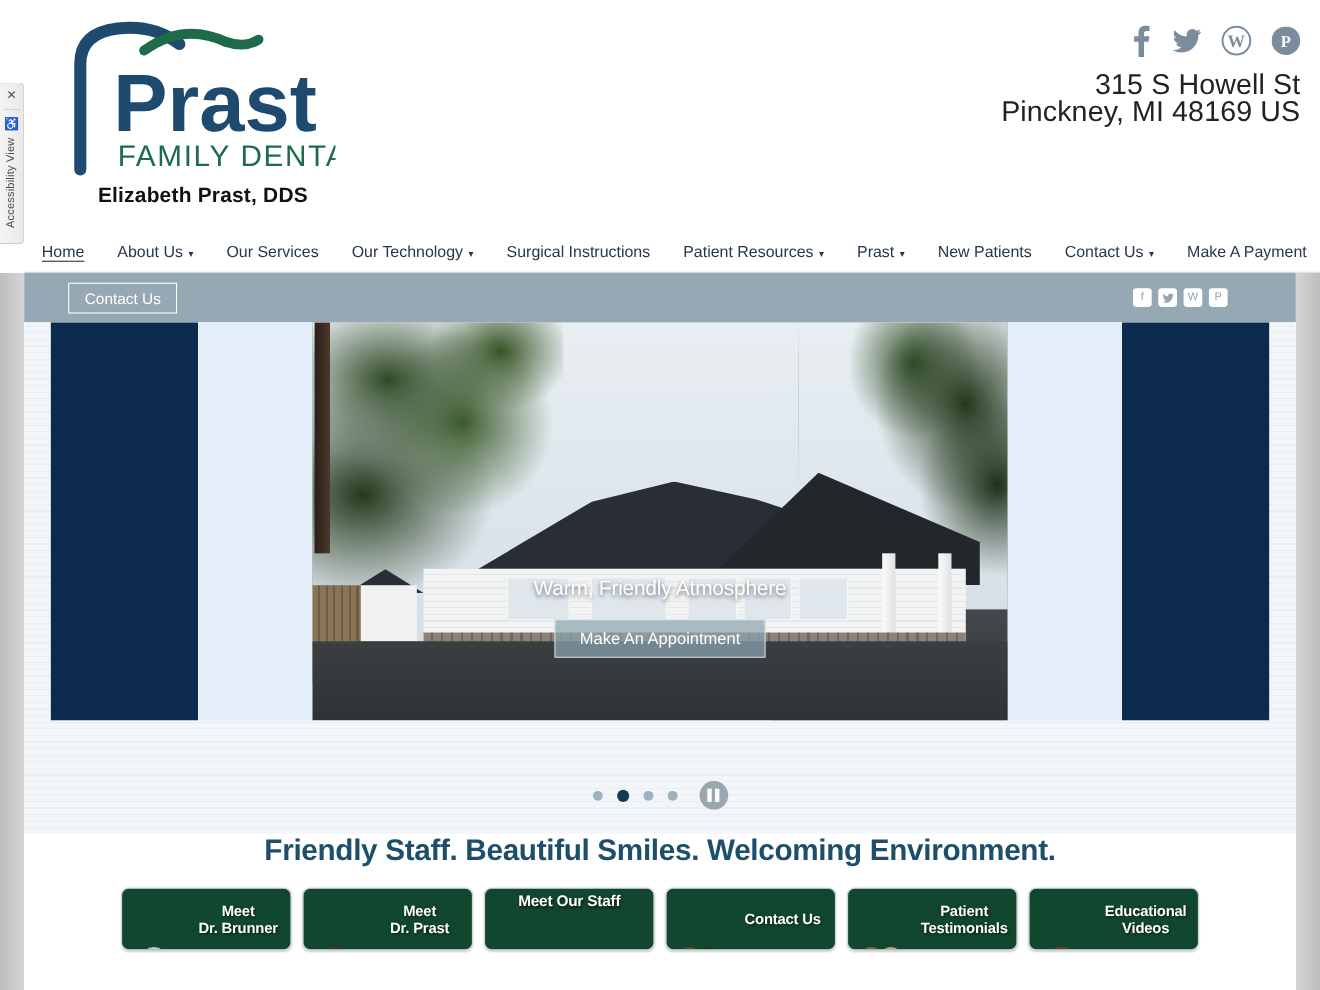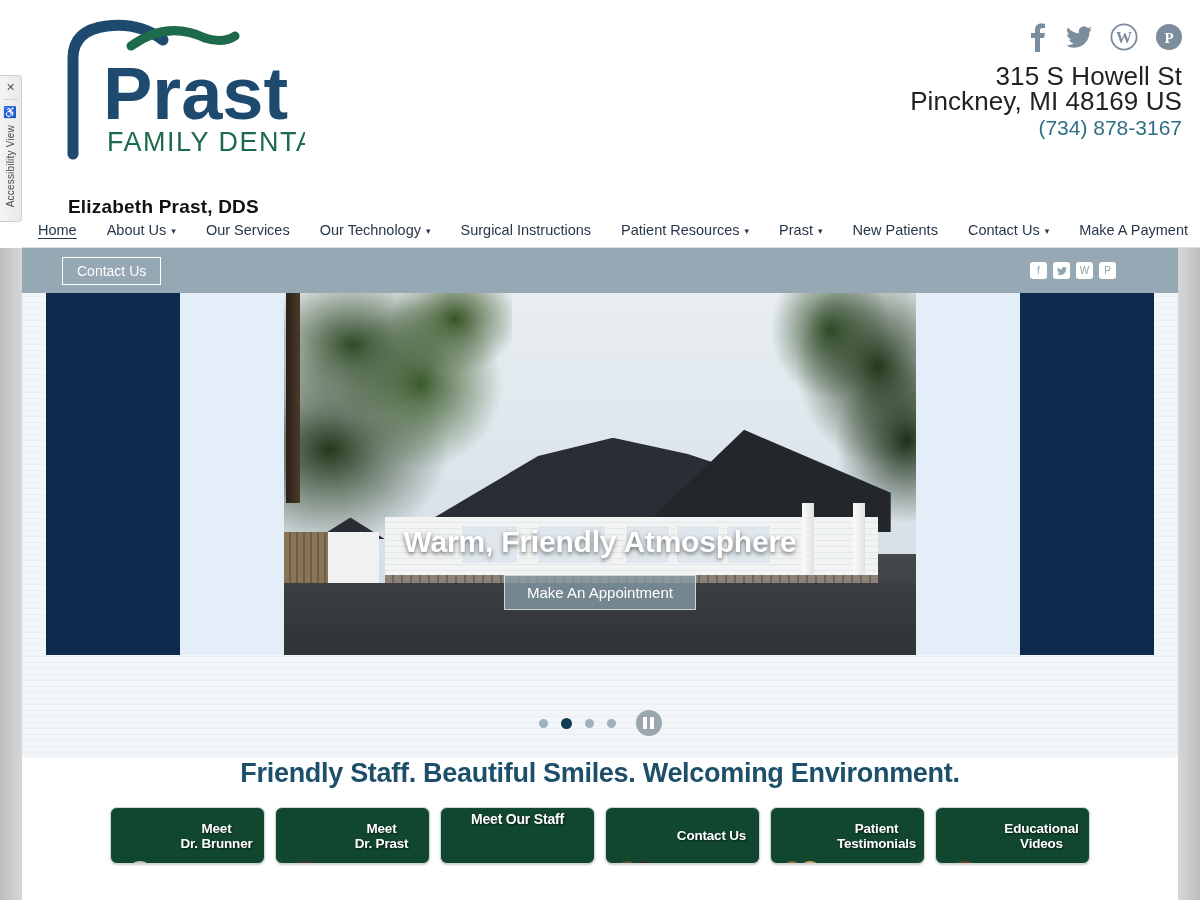--- a/index.html
+++ b/index.html
@@ -19,22 +19,22 @@
   .header {
     position: relative;
     height: 248px;
     background: #ffffff;
     padding-left: 22px;
   }
   .logo-wrap { position: absolute; left: 55px; top: 14px; width: 250px; }
   .logo-mark { position: relative; height: 150px; width: 250px; }
 
   .brand-name {
-    position: absolute; left: 68px; top: 168px;
-    font-size: 19px; font-weight: bold; color: #111; letter-spacing: .2px; margin-top: 28px;
+    position: absolute; left: 89px; top: 168px;
+    font-size: 19px; font-weight: bold; color: #111; letter-spacing: .2px;
   }
 
   .header-right {
     position: absolute; right: 18px; top: 22px;
     text-align: right;
   }
   .social-row { display: flex; gap: 18px; justify-content: flex-end; align-items: center; margin-bottom: 12px; }
   .soc { color: #7b8c9c; display: inline-flex; }
   .addr {
     font-size: 26px; color: #222; line-height: 25px; letter-spacing: .1px;
@@ -156,21 +156,21 @@
   .ph-drive { position: absolute; left: 0; bottom: 0; width: 100%; height: 20%;
     background: linear-gradient(180deg,#3c3f42,#303336); }
   .ph-drive2 { position: absolute; right: 0; top: 72%; width: 34%; height: 28%;
     background: linear-gradient(180deg,#44484b,#34373a); }
 
   .slide-caption {
     position: absolute; left: 0; right: 0; top: 232px; text-align: center;
     z-index: 5;
   }
   .slide-title {
-    font-size: 30px; font-weight: bold; color: #ffffff;
+    font-size: 19px; font-weight: normal; color: #ffffff;
     text-shadow: 0 2px 4px rgba(0,0,0,.55); letter-spacing: -.2px;
   }
   .slide-btn {
     display: inline-block; margin-top: 16px;
     background: rgba(139,164,175,.72); border: 1px solid rgba(255,255,255,.65);
     color: #ffffff; font-size: 15px; padding: 8px 22px; cursor: pointer;
   }
 
   .slider-dots {
     position: absolute; left: 0; right: 0; top: 417px;
@@ -288,21 +288,20 @@
         </span>
         <span class="soc">
           <svg width="26" height="26" viewBox="0 0 26 26">
               <circle cx="13" cy="13" r="13" fill="#7b8c9c"></circle>
               <text x="13" y="19" text-anchor="middle" font-family="Liberation Serif, serif" font-size="15" font-weight="bold" fill="#ffffff">P</text>
             </svg>
         </span>
       </div>
       <div class="addr">315 S Howell St</div>
       <div class="addr">Pinckney, MI 48169 US</div>
-      <div class="phone">(734) 878-3167</div>
     </div>
 
     <div class="nav">
       <div class="nav-item active">
         <span>Home</span>
       </div>
       <div class="nav-item">
         <span>About Us</span>
         <span class="caret">▾</span>
       </div>

